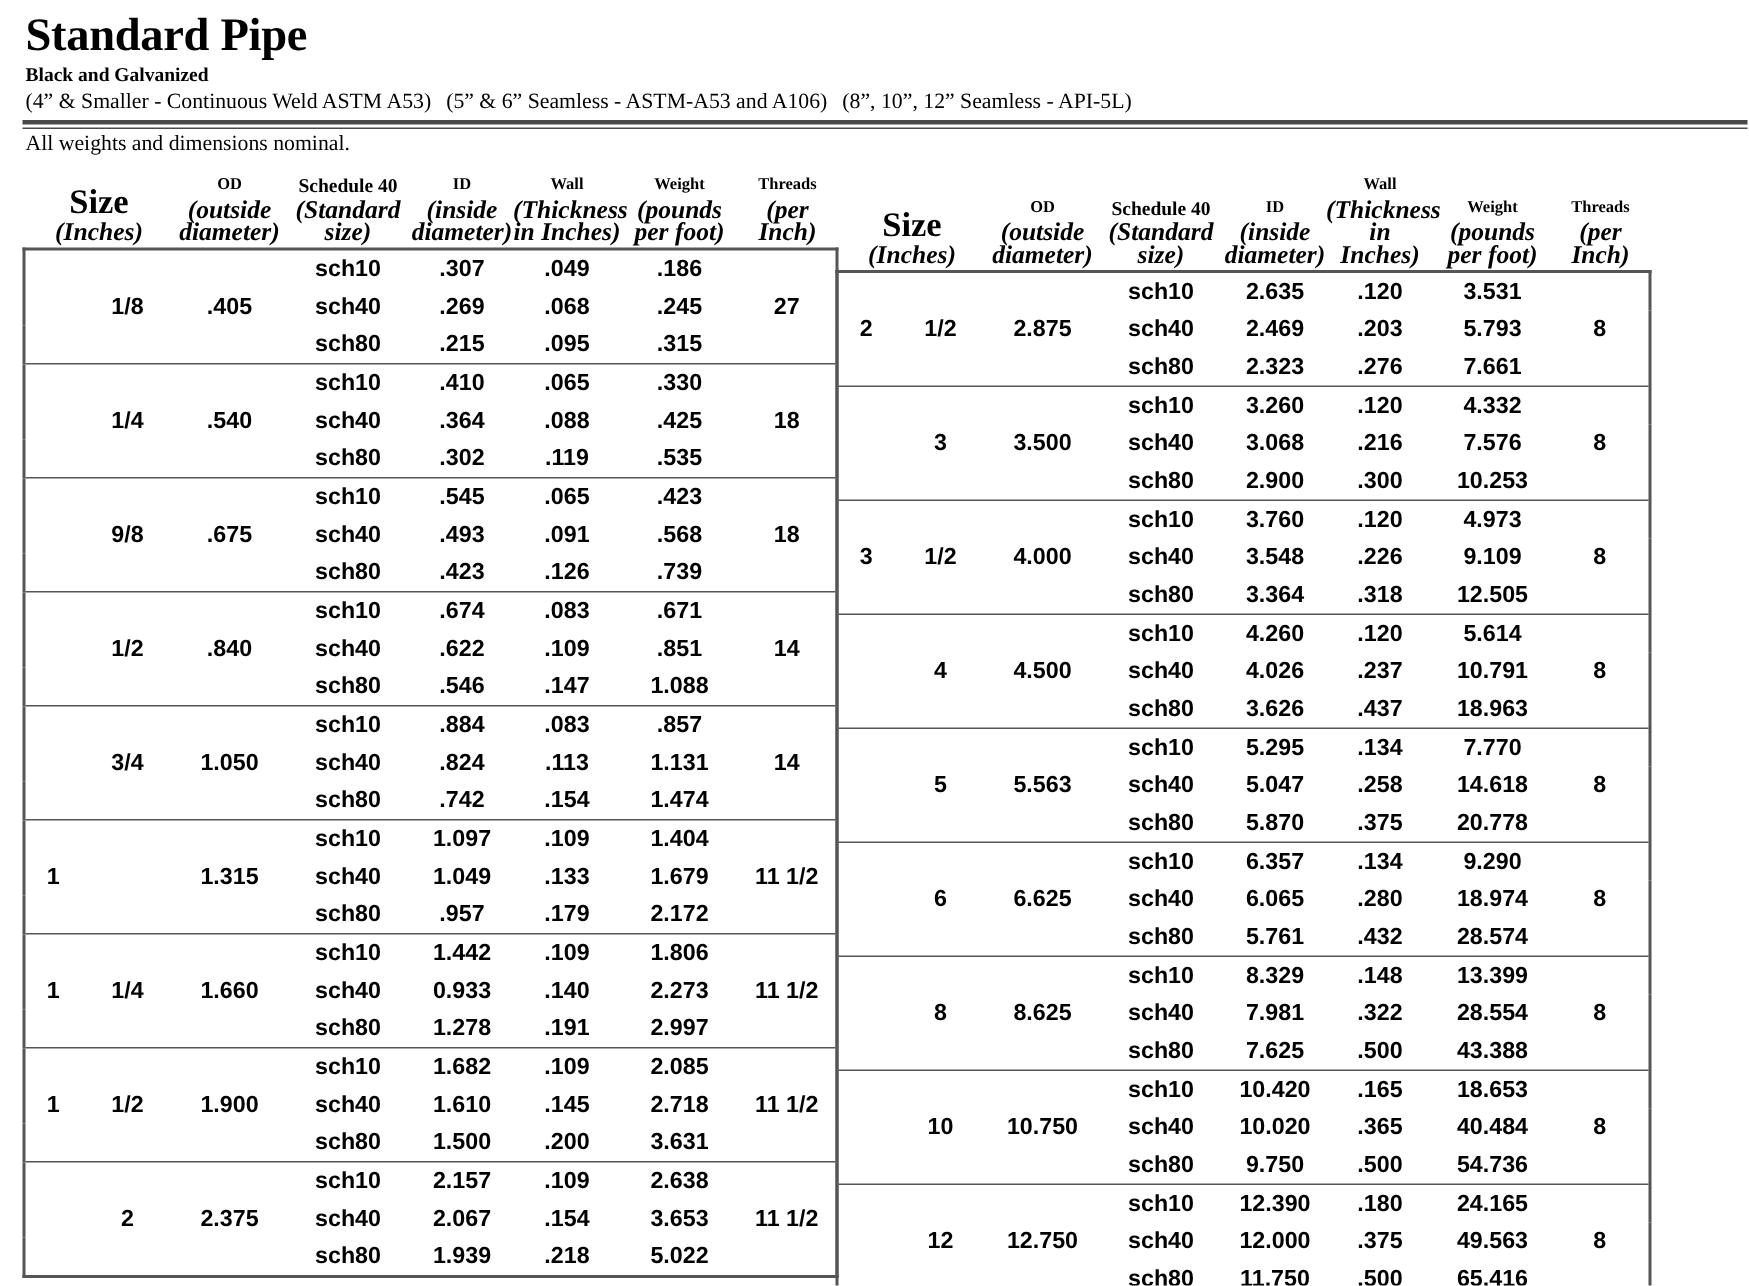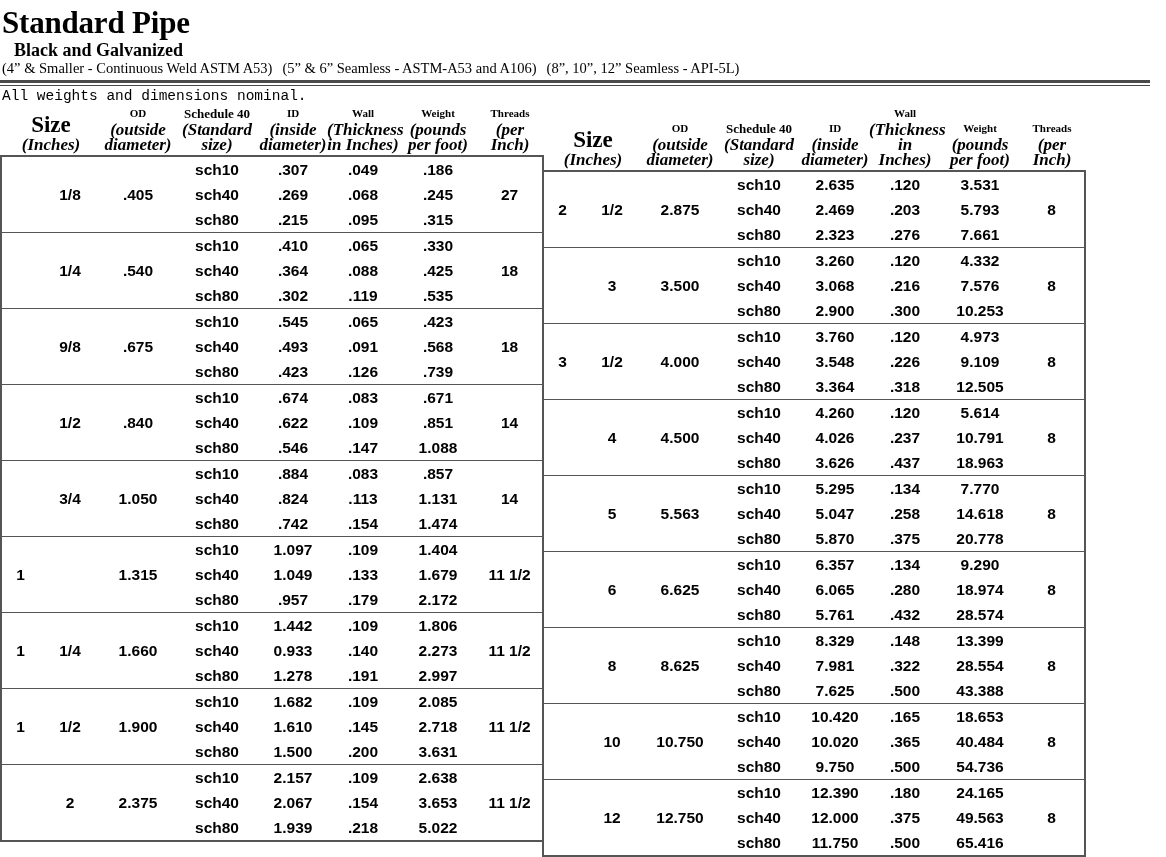--- a/index.html
+++ b/index.html
@@ -13,61 +13,61 @@
     height: 857px;
     font-family: "Liberation Serif", serif;
     color: #000000;
     overflow: hidden;
   }
   .page {
     position: relative;
     width: 1166px;
     height: 857px;
     box-sizing: border-box;
-    padding: 4px 8px 0 0;
+    padding: 4px 8px 0 15px;
   }
 
   
   .title {
     font-family: "Liberation Serif", serif;
     font-weight: bold;
     font-size: 31px;
     line-height: 34px;
     letter-spacing: -0.2px;
     margin: 2px 0 2px 2px;
   }
   .subtitle {
     font-family: "Liberation Serif", serif;
     font-weight: bold;
-    font-size: 18px;
+    font-size: 13px;
     line-height: 16px;
-    margin: 0 0 2px 14px;
+    margin: 0 0 2px 2px;
   }
   .specline {
     font-family: "Liberation Serif", serif;
     font-size: 14.5px;
     line-height: 17px;
     margin: 0 0 3px 2px;
     white-space: nowrap;
   }
   .specline .spec-seg { margin-right: 10px; margin-top: 34px; }
 
   .double-rule {
     width: 1150px;
     margin: 0 0 2px 0;
     border-top: 3px solid #4a4a4a;
     border-bottom: 1px solid #4a4a4a;
     height: 2px;
     box-sizing: content-box;
   }
   .nominal-note {
-    font-family: Liberation Mono, monospace;
+    font-family: Liberation Serif, serif;
     font-size: 14.5px;
     line-height: 16px;
-    margin: 0 0 1px 2px;
+    margin: 0 0 11px 2px;
   }
 
   
   .tables {
     display: flex;
     flex-direction: row;
     align-items: flex-start;
   }
   .tablewrap { width: 542px; }
 

